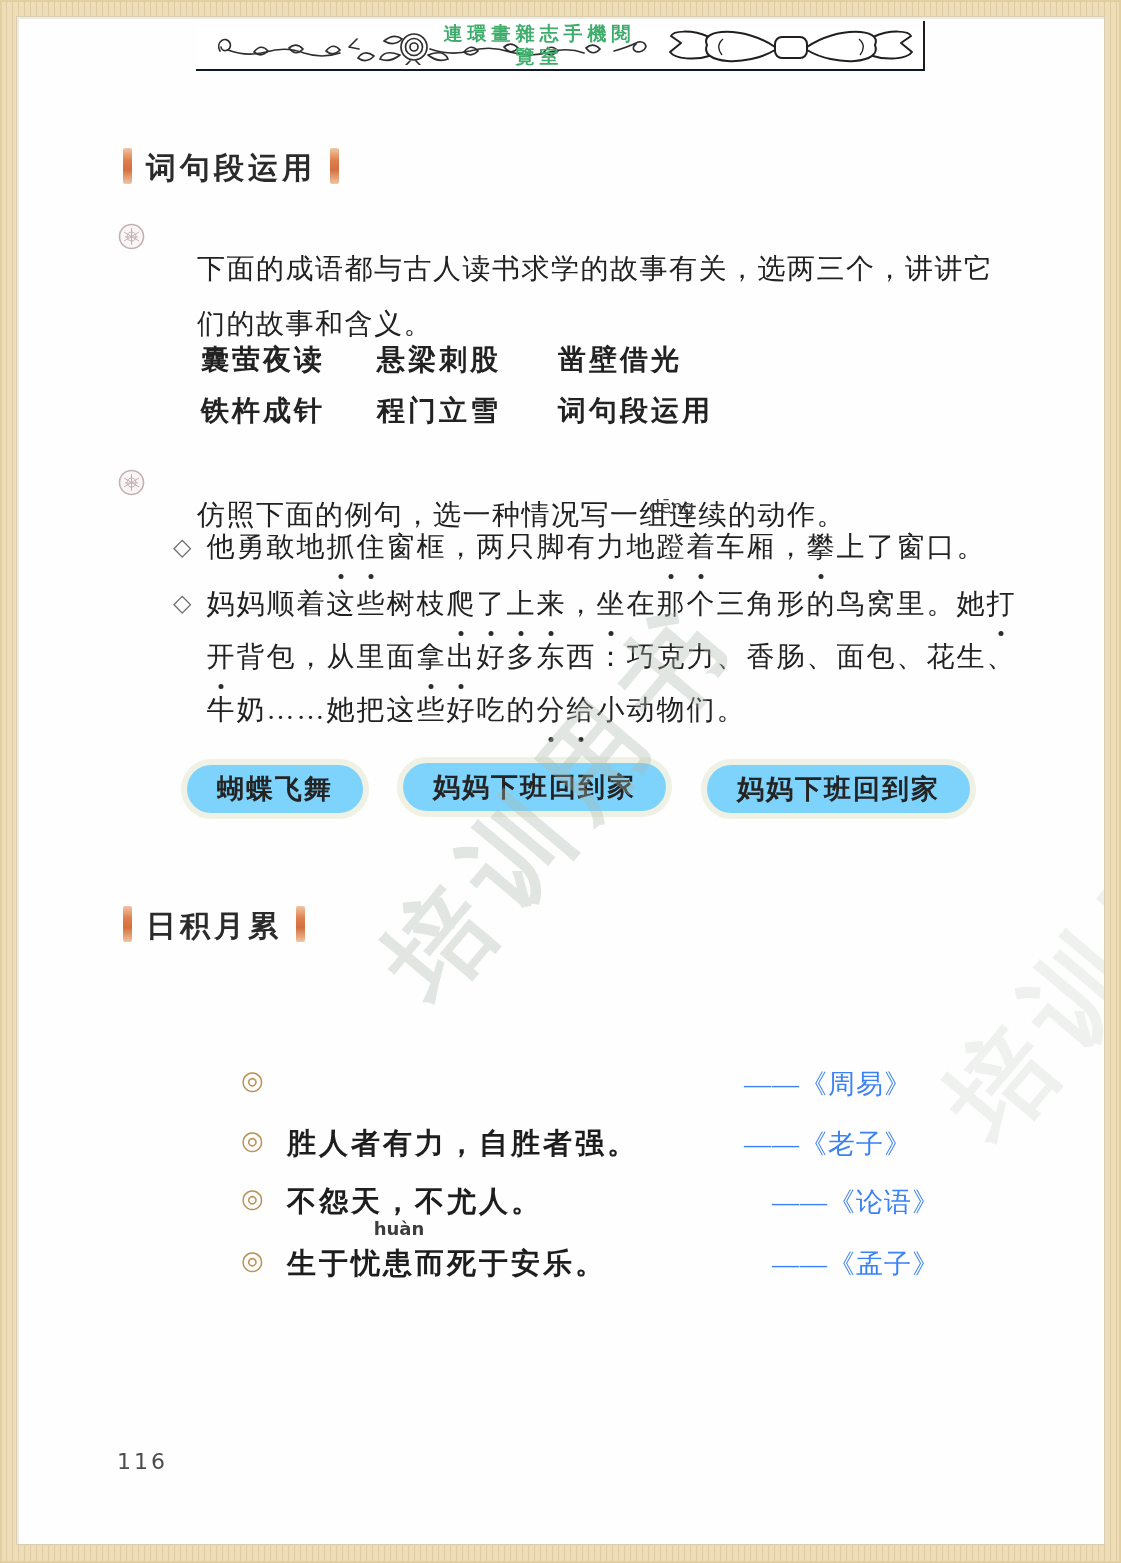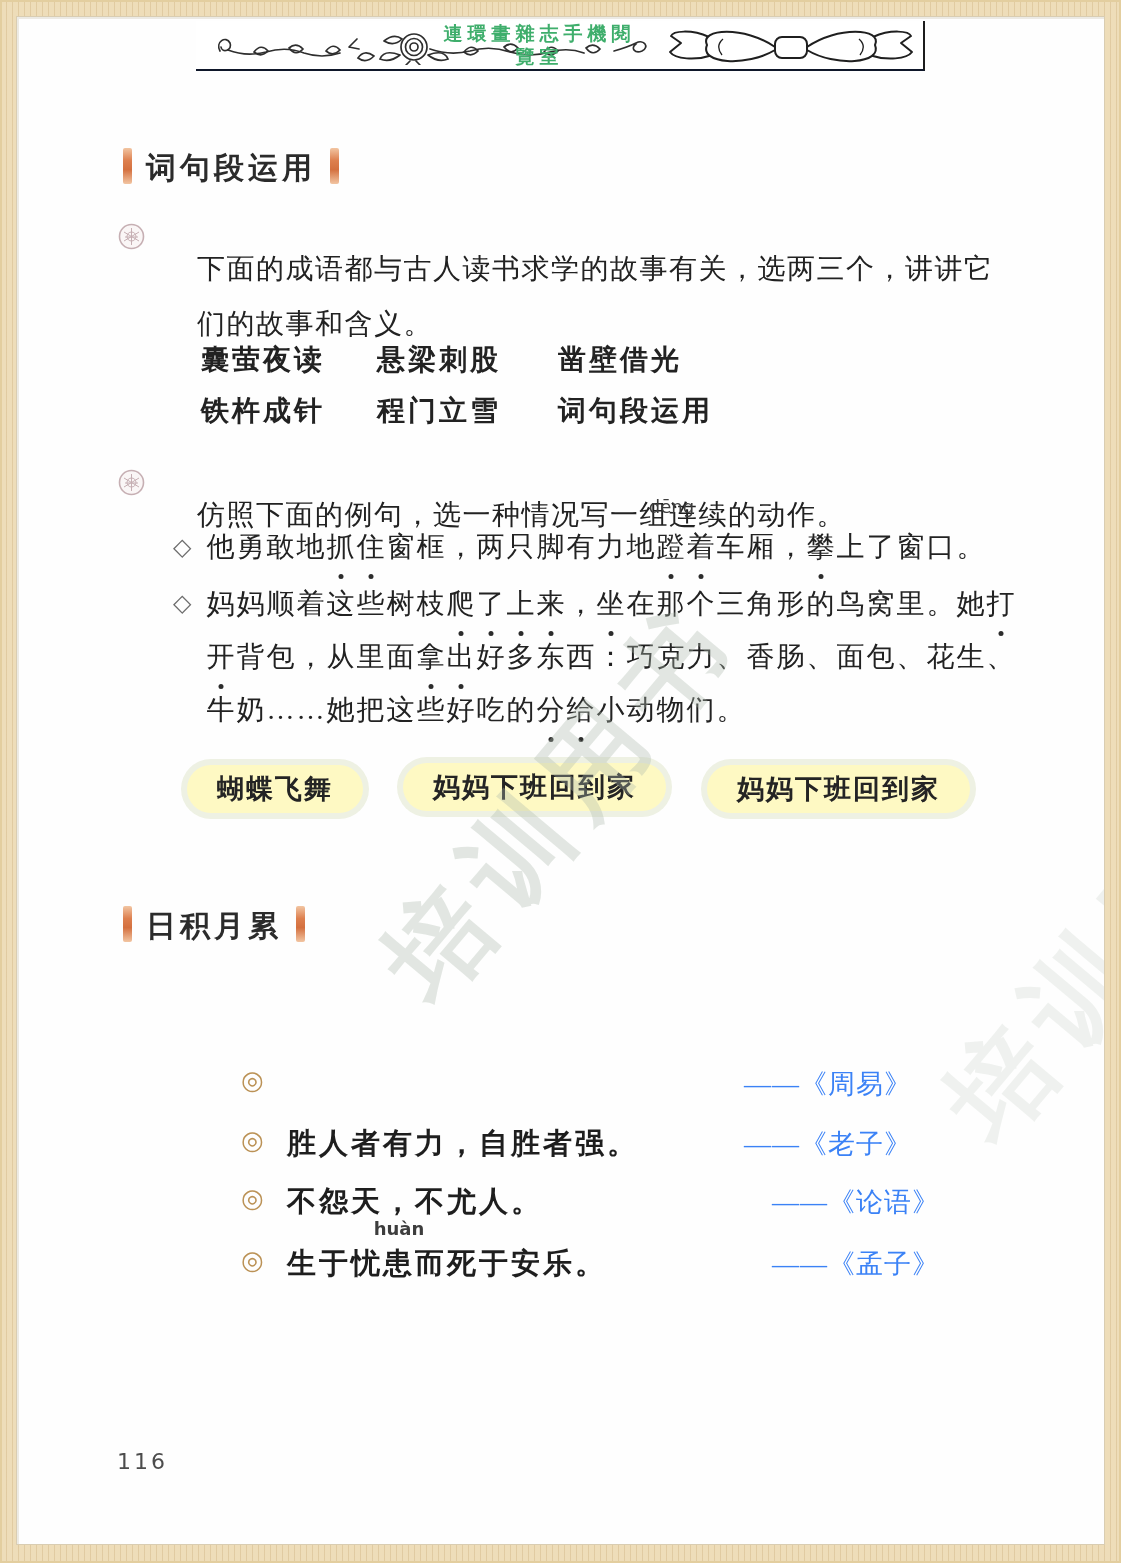--- a/index.html
+++ b/index.html
@@ -76,21 +76,21 @@
   
   .pyh{position:relative;display:inline-block;}
   .py{
     position:absolute;left:50%;top:-23px;transform:translateX(-50%);
     font-style:normal;font-size:18px;line-height:18px;color:#3d3d3d;letter-spacing:0;
     font-family:"DejaVu Sans","Liberation Sans",sans-serif;white-space:nowrap;
   }
   
   .bubble{
     position:absolute;height:48px;line-height:48px;padding:0 30px;border-radius:26px;
-    background:#fef9c3;box-shadow:0 0 0 6px #eef1e3;
+    background:#7dd3fc;box-shadow:0 0 0 6px #eef1e3;
     font-size:27px;font-weight:600;color:#242424;letter-spacing:2px;white-space:nowrap;
   }
   #bub1{left:170px;top:748px;}
   #bub2{left:386px;top:746px;}
   #bub3{left:690px;top:748px;}
   
   .wm{
     position:absolute;font-size:104px;letter-spacing:16px;color:#aebbae;
     font-family:"Liberation Sans","DejaVu Sans",sans-serif;font-weight:bold;
     transform:rotate(-50deg);transform-origin:0 50%;white-space:nowrap;pointer-events:none;

